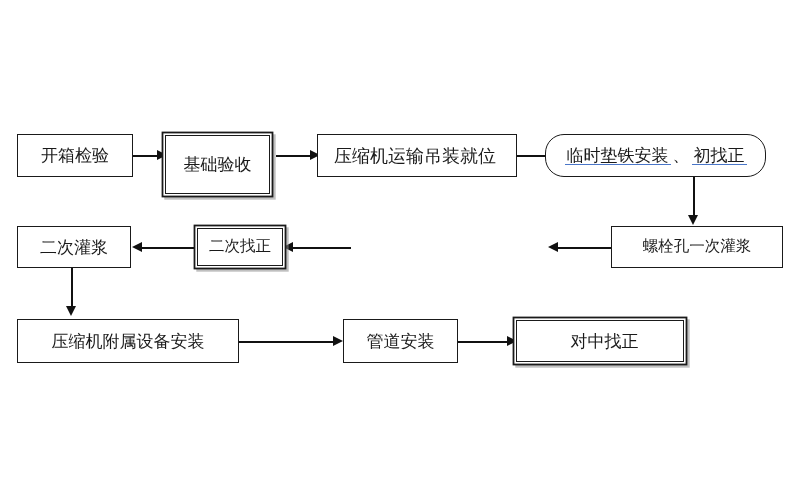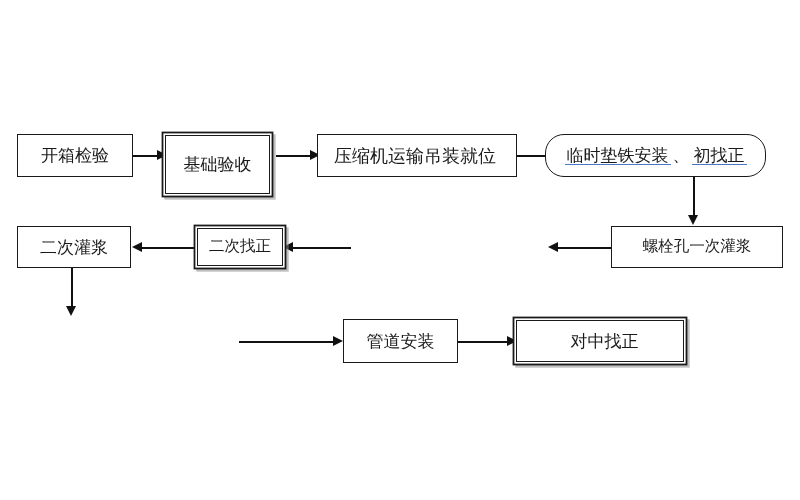--- a/index.html
+++ b/index.html
@@ -143,20 +143,23 @@
 
 
   <div class="node double fs-md" style="left:197px; top:228px; width:86px; height:38px;">
     <span class="label">二次找正</span>
   </div>
 
   <div class="node fs-lg" style="left:17px; top:226px; width:114px; height:42px;">
     <span class="label">二次灌浆</span>
   </div>
 
+  <div class="node fs-lg" style="left:17px; top:319px; width:222px; height:44px;">
+    <span class="label">压缩机附属设备安装</span>
+  </div>
 
   <div class="node fs-lg" style="left:343px; top:319px; width:115px; height:44px;">
     <span class="label">管道安装</span>
   </div>
 
   <div class="node double fs-lg" style="left:516px; top:320px; width:168px; height:42px;padding-left:9px;">
     <span class="label">对中找正</span>
   </div>
 
 </div>

